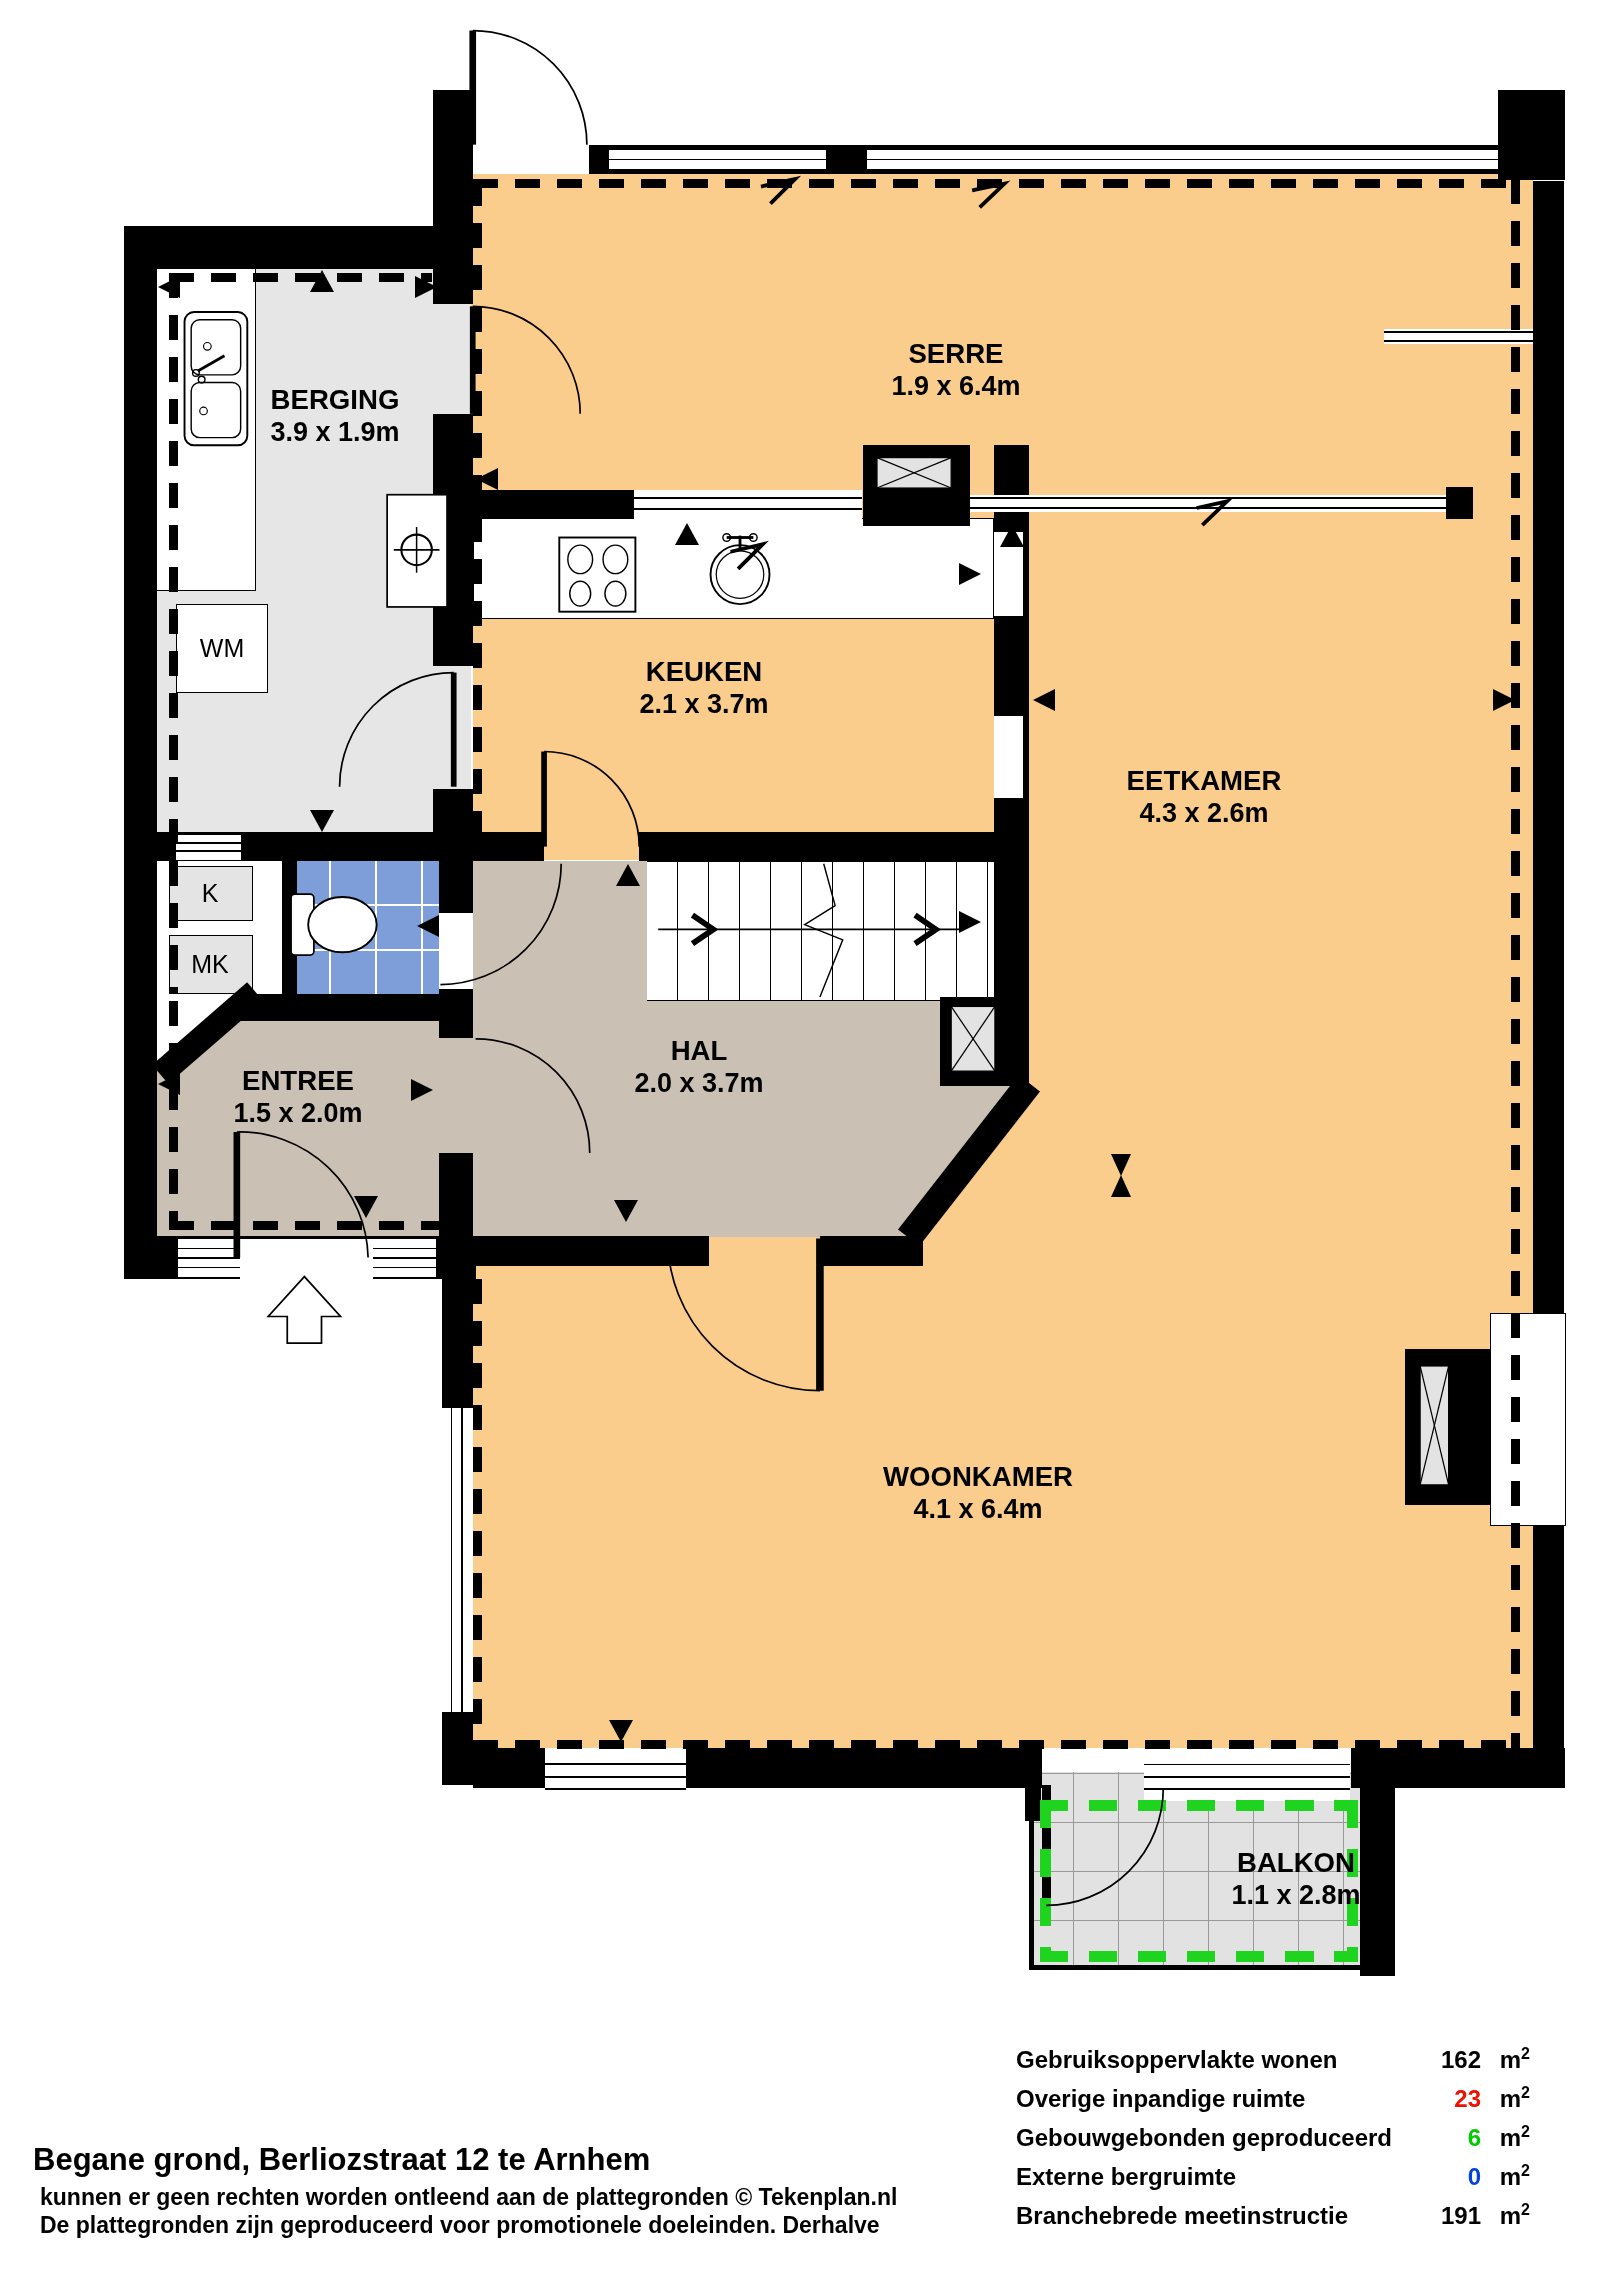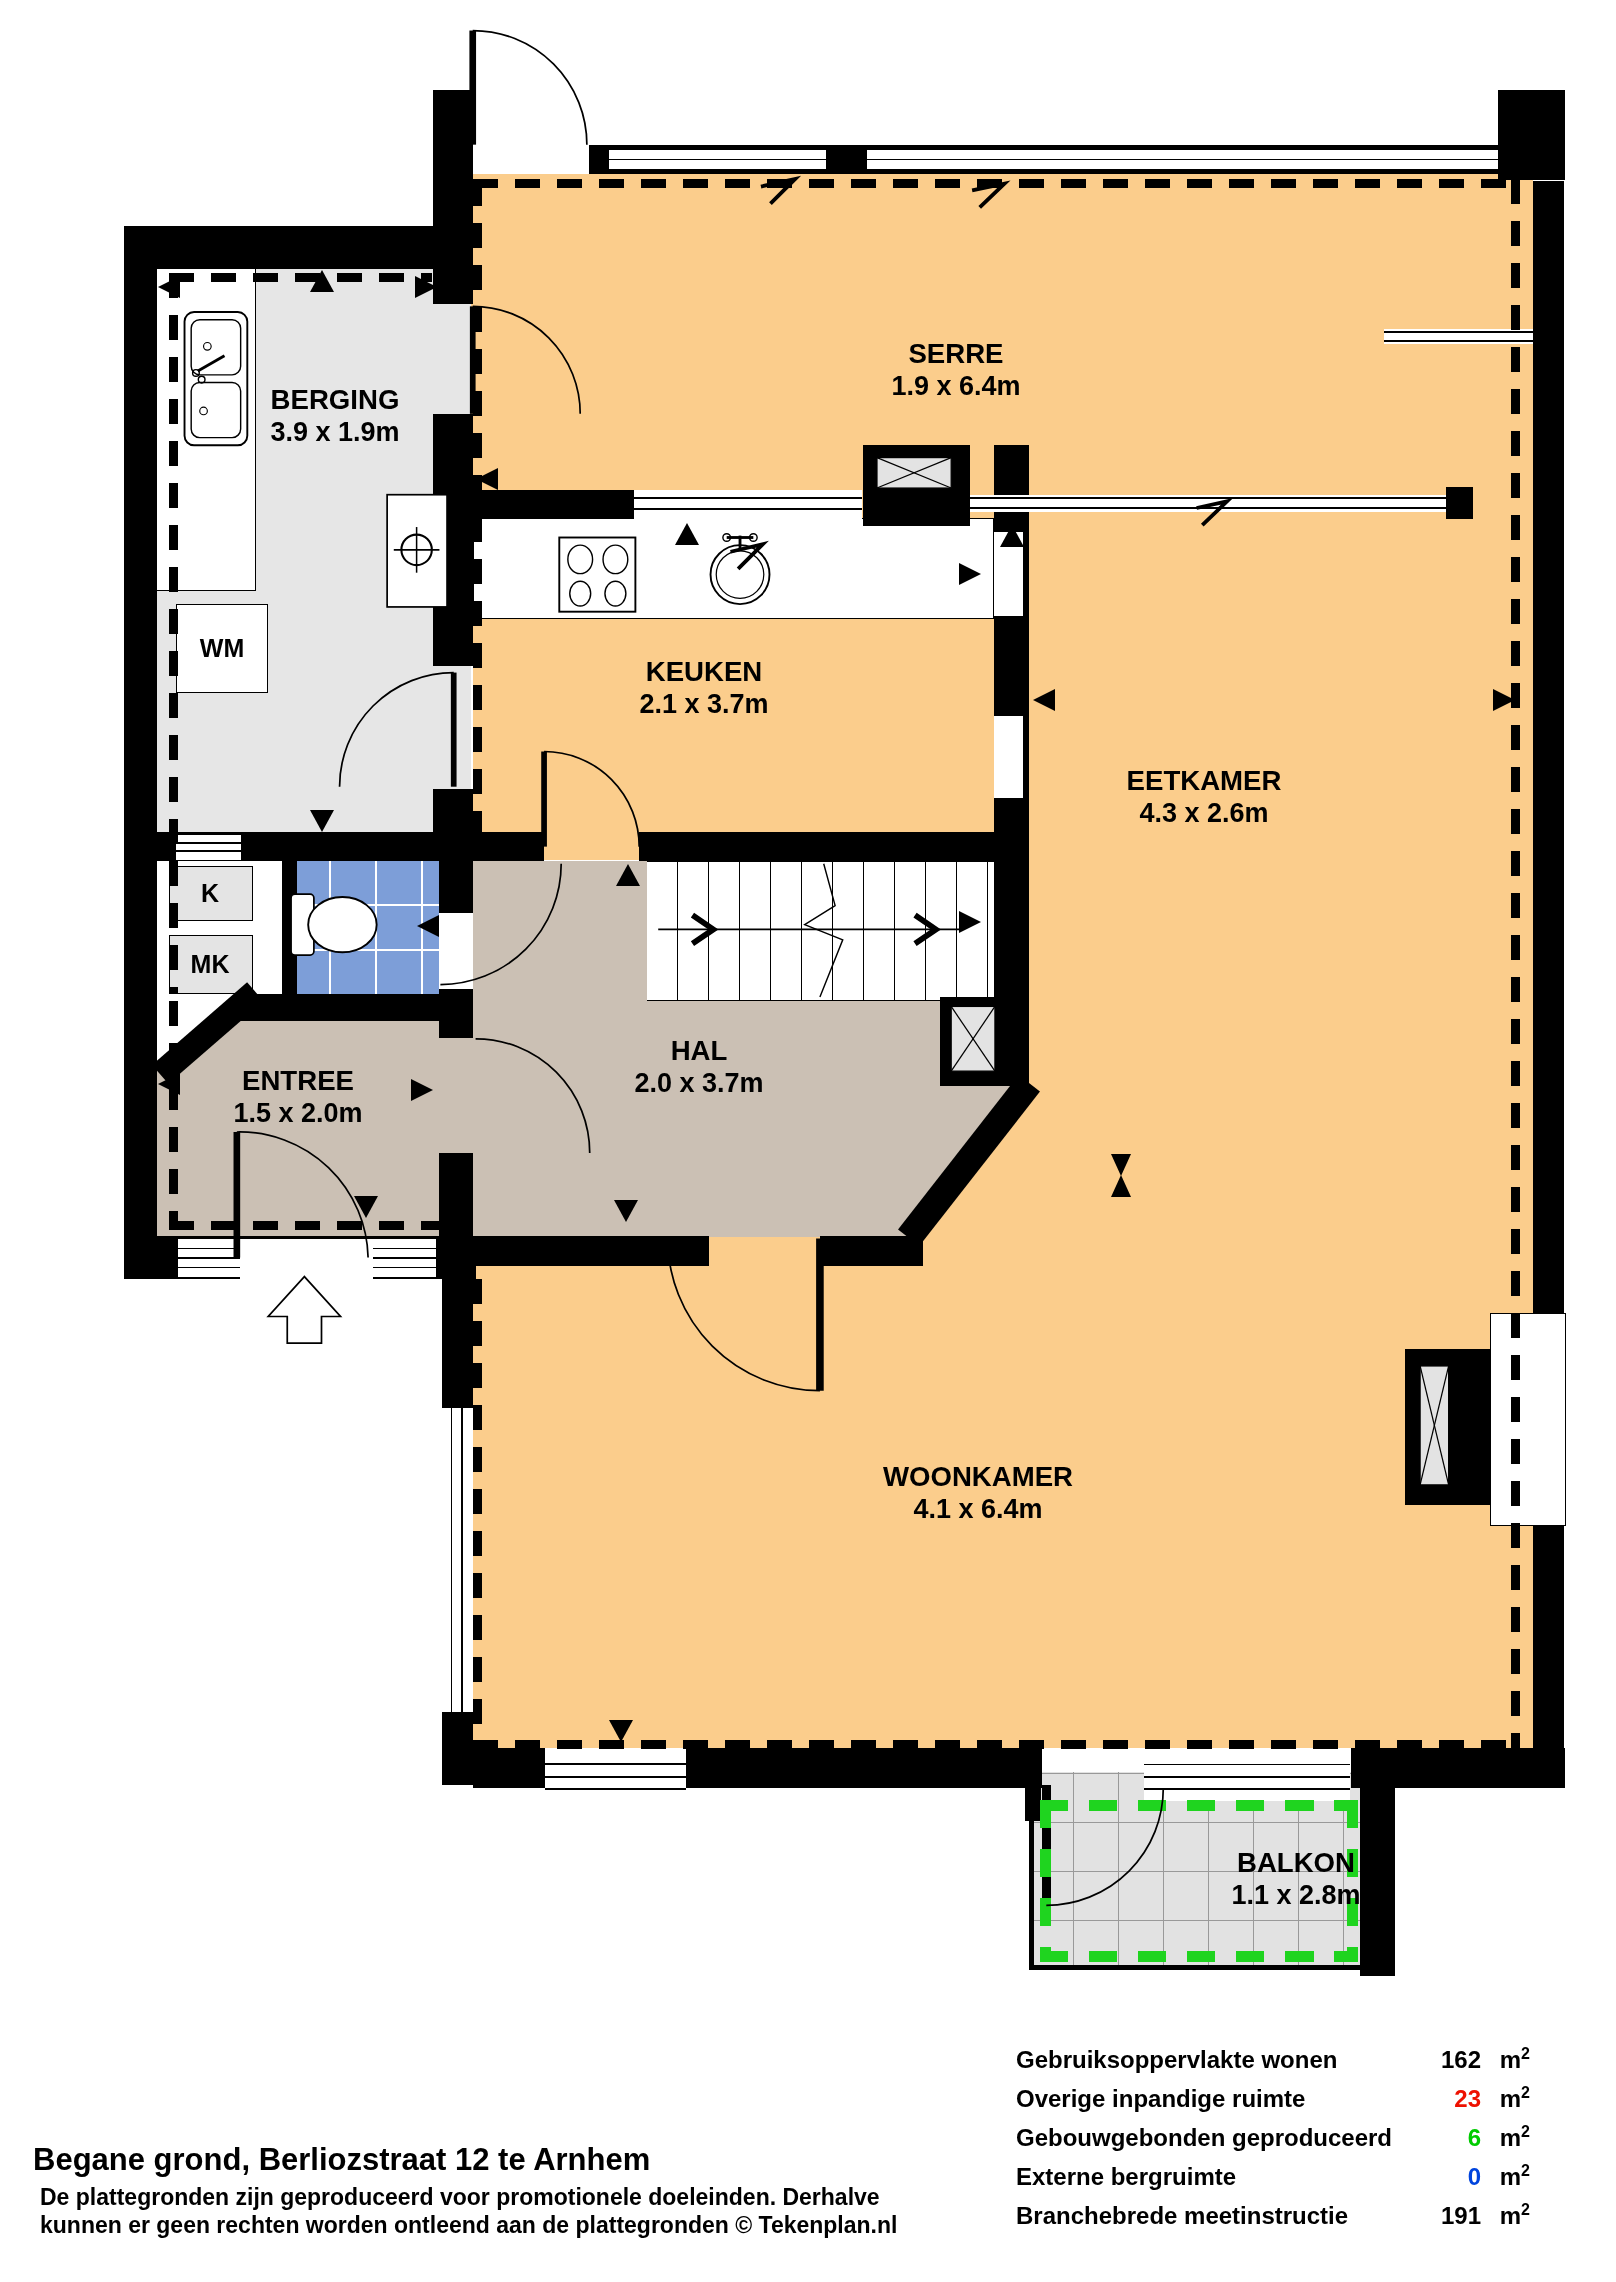--- a/index.html
+++ b/index.html
@@ -11,21 +11,21 @@
   .win{position:absolute;background:#fff;}
   .win i{position:absolute;left:0;right:0;height:1.9px;background:#000;}
   .win s{position:absolute;top:0;bottom:0;width:1.9px;background:#000;}
   .dash-h{position:absolute;height:8.6px;background:repeating-linear-gradient(90deg,#000 0 25px,transparent 25px 42px);}
   .dash-v{position:absolute;width:8.6px;background:repeating-linear-gradient(180deg,#000 0 25px,transparent 25px 42px);}
   .gdash-h{position:absolute;height:10.5px;background:repeating-linear-gradient(90deg,#1FD41F 0 28.5px,transparent 28.5px 49px);}
   .gdash-v{position:absolute;width:10.5px;background:repeating-linear-gradient(180deg,#1FD41F 0 28.5px,transparent 28.5px 49px);}
   .lbl{position:absolute;transform:translateX(-50%);text-align:center;color:#000;
        font-weight:bold;font-size:27.6px;line-height:32px;white-space:nowrap;}
   .lbl .dim{font-size:27px;}
-  .fix{position:absolute;transform:translate(-50%,-50%);font-weight:bold;font-size:25px;color:#000;}
+  .fix{position:absolute;transform:translate(-50%,-50%);font-weight:normal;font-size:25px;color:#000;}
   .tu,.td,.tl,.tr{position:absolute;width:0;height:0;}
   .tu{border-left:12.4px solid transparent;border-right:12.4px solid transparent;border-bottom:22px solid #000;}
   .td{border-left:12.4px solid transparent;border-right:12.4px solid transparent;border-top:22px solid #000;}
   .tl{border-top:11.4px solid transparent;border-bottom:11.4px solid transparent;border-right:22px solid #000;}
   .tr{border-top:11.4px solid transparent;border-bottom:11.4px solid transparent;border-left:22px solid #000;}
   .tu.sm,.td.sm{border-left-width:10.5px;border-right-width:10.5px;}
   .stairs{position:absolute;background:#fff;background-image:repeating-linear-gradient(90deg,transparent 0 29.5px,#000 29.5px 31px);
           border-top:1.9px solid #000;border-bottom:1.9px solid #000;}
   .tile-blue{position:absolute;background-color:#7D9ED8;
     background-image:repeating-linear-gradient(90deg,transparent 0 44px,#fff 44px 46px),
@@ -348,18 +348,18 @@
     </div>
     <div class="lrow">
       <span class="ll">Branchebrede meetinstructie</span>
       <span class="lv" style="color: rgb(0, 0, 0);">191</span>
       <span class="lu"><span>m</span><sup>2</sup></span>
     </div>
   </div>
 
   <div id="title">Begane grond, Berliozstraat 12 te Arnhem</div>
   <div id="disc">
+    <div>kunnen er geen rechten worden ontleend aan de plattegronden © Tekenplan.nl</div>
     <div>De plattegronden zijn geproduceerd voor promotionele doeleinden. Derhalve</div>
-    <div>kunnen er geen rechten worden ontleend aan de plattegronden © Tekenplan.nl</div>
   </div>
 
 </div>
 
 
 </body></html>

